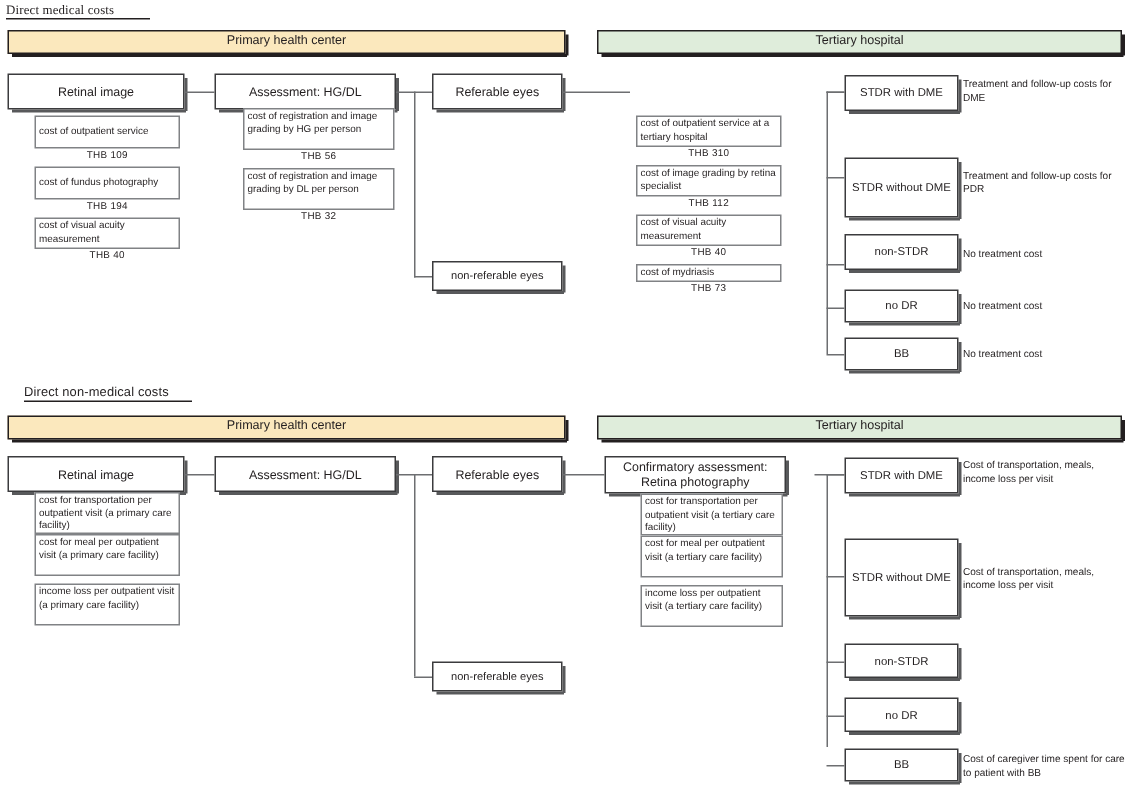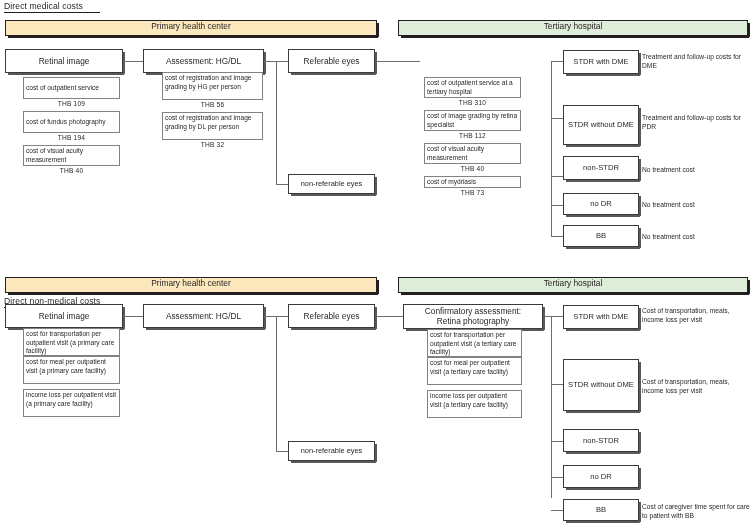--- a/index.html
+++ b/index.html
@@ -56,21 +56,21 @@
   
   .ln{position:absolute;background:#6d6e71;}
   .ln.h{height:1px;}
   .ln.v{width:1px;}
 </style>
 </head>
 <body>
 
 <div class="canvas">
 
-  <div class="sect-title" style="left:4px;top:1px;width:110px;">
+  <div class="sect-title" style="left:4px;top:1px;width:110px;font-family:Liberation Serif, serif;">
     <span class="t">Direct medical costs</span>
     <i class="rule" style="width:96px;"></i>
   </div>
 
   <div class="banner cream" style="left:5px;top:20px;width:372px;height:16px;">
     <span>Primary health center</span>
   </div>
   <div class="banner green" style="left:398px;top:20px;width:350px;height:16px;">
     <span>Tertiary hospital</span>
   </div>
@@ -175,21 +175,21 @@
   </div>
 
   <div class="ln h" style="left:551px;top:236px;width:12px;"></div>
   <div class="box shadow dark" style="left:563px;top:225px;width:76px;height:22px;font-size:7.6px;">
     <span>BB</span>
   </div>
   <div class="note" style="left:642px;top:232px;width:108px;">
     <span>No treatment cost</span>
   </div>
 
-  <div class="sect-title" style="left:4px;top:256px;width:130px;margin-top:40px;">
+  <div class="sect-title" style="left:16px;top:256px;width:130px;">
     <span class="t">Direct non-medical costs</span>
     <i class="rule" style="width:112px;"></i>
   </div>
 
   <div class="banner cream" style="left:5px;top:277px;width:372px;height:16px;">
     <span>Primary health center</span>
   </div>
   <div class="banner green" style="left:398px;top:277px;width:350px;height:16px;">
     <span>Tertiary hospital</span>
   </div>
@@ -199,21 +199,21 @@
   </div>
   <div class="box shadow dark" style="left:143px;top:304px;width:121px;height:24px;">
     <span>Assessment: HG/DL</span>
   </div>
   <div class="box shadow dark" style="left:288px;top:304px;width:87px;height:24px;">
     <span>Referable eyes</span>
   </div>
   <div class="box shadow dark" style="left:288px;top:441px;width:87px;height:20px;font-size:7.4px;">
     <span>non-referable eyes</span>
   </div>
-  <div class="box shadow dark" style="left:403px;top:304px;width:140px;height:25px;flex-direction:column;line-height:1.15;">
+  <div class="box shadow dark" style="left:403px;top:304px;width:121px;height:25px;flex-direction:column;line-height:1.15;">
     <span>Confirmatory assessment:</span>
     <span>Retina photography</span>
   </div>
 
   <div class="ln h" style="left:123px;top:316px;width:20px;"></div>
   <div class="ln h" style="left:264px;top:316px;width:12px;"></div>
   <div class="ln v" style="left:276px;top:316px;height:135px;"></div>
   <div class="ln h" style="left:276px;top:316px;width:12px;"></div>
   <div class="ln h" style="left:276px;top:451px;width:12px;"></div>
   <div class="ln h" style="left:375px;top:316px;width:28px;"></div>

